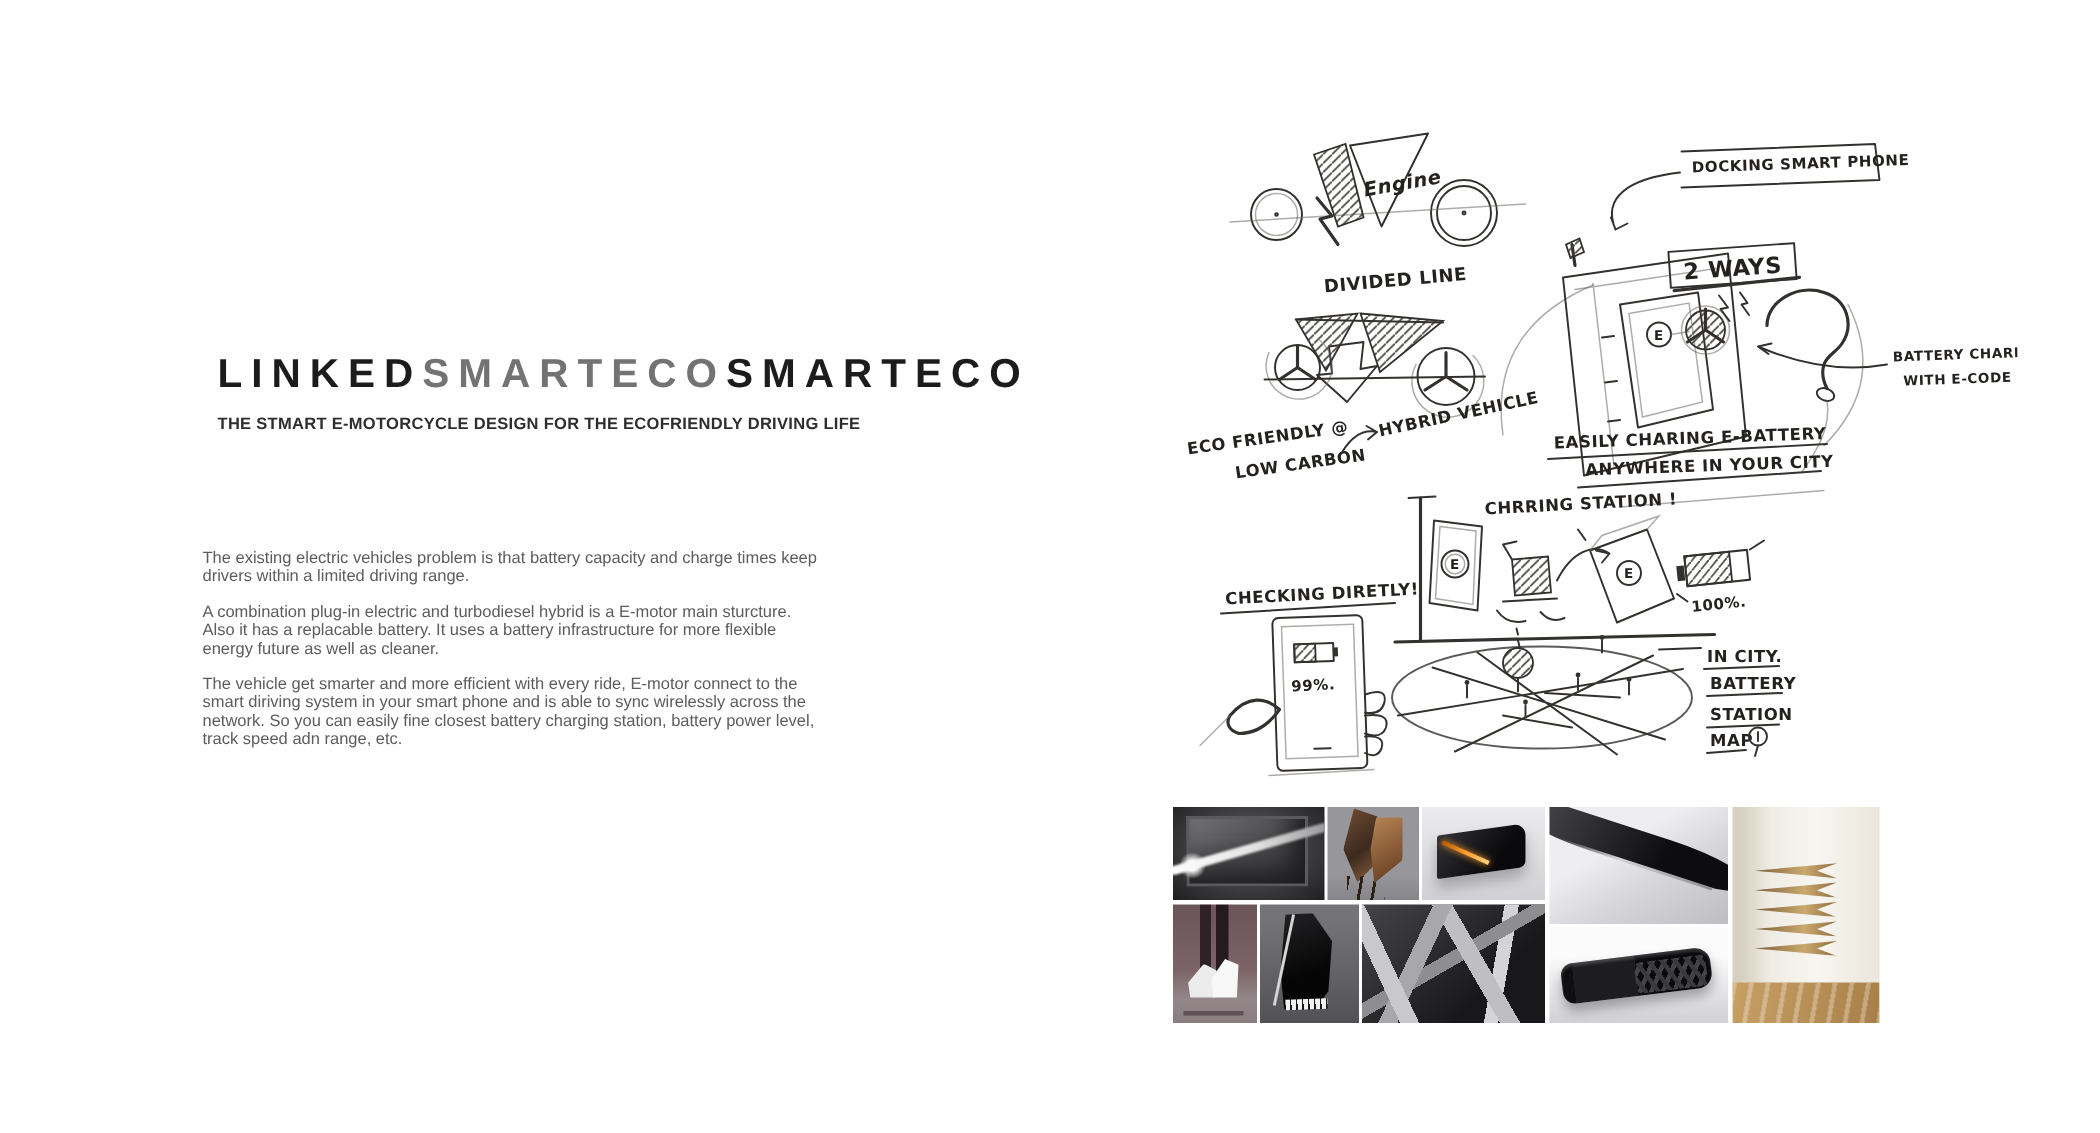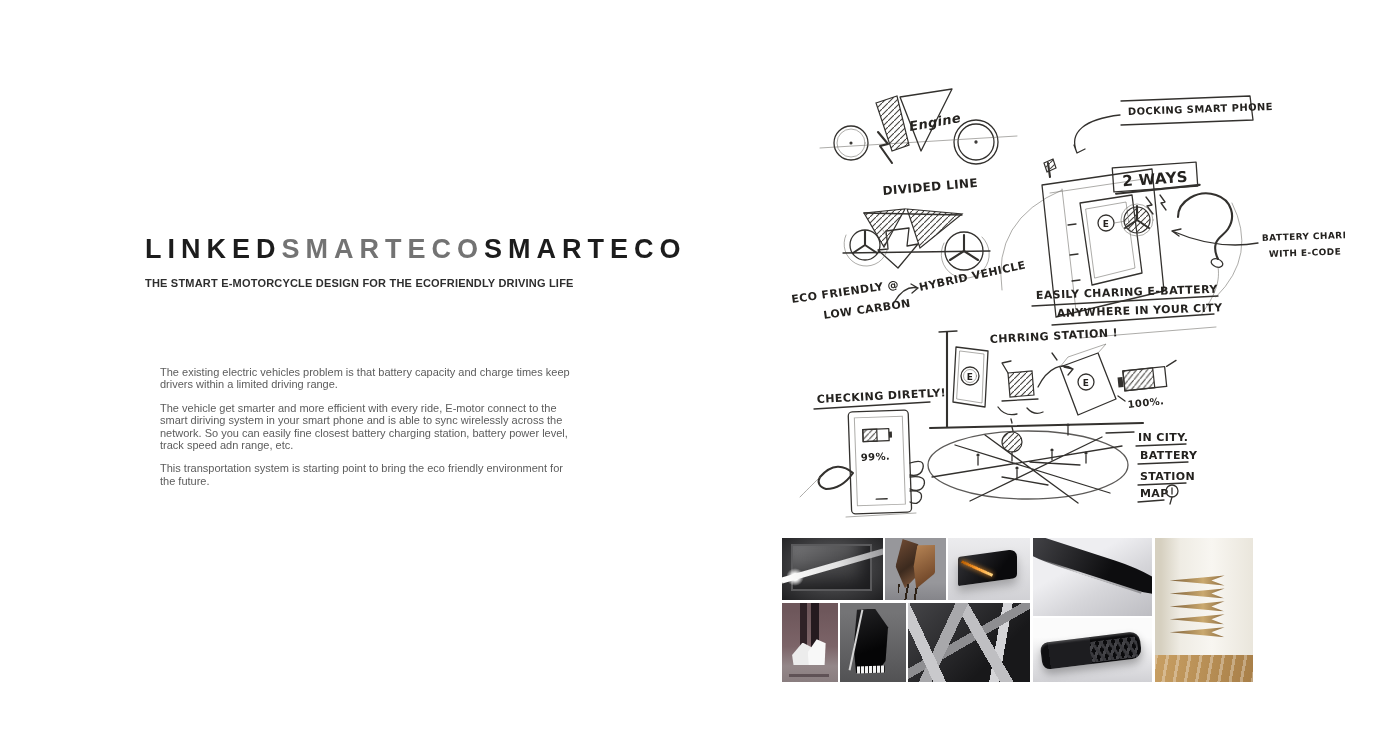--- a/index.html
+++ b/index.html
@@ -4,21 +4,21 @@
 <style>
   html,body{margin:0;padding:0;background:#fff;}
   .canvas{position:relative;width:1400px;height:755px;background:#ffffff;overflow:hidden;
           font-family:"Liberation Sans",sans-serif;}
   
   .title-block{position:absolute;left:145px;top:234px;white-space:nowrap;}
   .title-block .t{font-weight:bold;font-size:27px;letter-spacing:6px;color:#1c1c1c;}
   .title-block .t.gray{color:#737373;}
   .subtitle{position:absolute;left:145px;top:277px;font-size:11px;font-weight:bold;
             color:#2e2e2e;letter-spacing:0.2px;white-space:nowrap;}
-  .body-copy{position:absolute;left:160px;top:366px;width:416px;font-size:11px;
+  .body-copy{position:absolute;left:135px;top:366px;width:416px;font-size:11px;
              line-height:12.4px;color:#5c5c5c;}
   .body-copy p{margin:0 0 11px 0;}
   
   .sketch{position:absolute;left:780px;top:85px;width:565px;height:440px;}
   .ink{stroke:#33312e;fill:none;stroke-width:1.3;stroke-linecap:round;stroke-linejoin:round;}
   .ink2{stroke:#33312e;fill:none;stroke-width:2.1;stroke-linecap:round;stroke-linejoin:round;}
   .faint{stroke:#6a6762;fill:none;stroke-width:1;opacity:.55;stroke-linecap:round;}
   .hatched{fill:url(#hatch);stroke:#33312e;stroke-width:1.2;}
   .hw{font-family:"DejaVu Sans",sans-serif;fill:#24221f;font-weight:bold;letter-spacing:.4px;}
   .hw.it{font-style:italic;font-weight:bold;}
@@ -106,22 +106,22 @@
 <body>
 
 <div class="canvas">
 
   <div class="title-block">
     <span class="t">LINKED</span><span class="t gray">SMARTECO</span><span class="t">SMARTECO</span>
   </div>
   <div class="subtitle">THE STMART E-MOTORCYCLE DESIGN FOR THE ECOFRIENDLY DRIVING LIFE</div>
   <div class="body-copy">
     <p>The existing electric vehicles problem is that battery capacity and charge times keep drivers within a limited driving range.</p>
+    <p>A combination plug-in electric and turbodiesel hybrid is a E-motor main sturcture. Also it has a replacable battery. It uses a battery infrastructure for more flexible energy future as well as cleaner.</p>
     <p>The vehicle get smarter and more efficient with every ride, E-motor connect to the smart diriving system in your smart phone and is able to sync wirelessly across the network. So you can easily fine closest battery charging station, battery power level, track speed adn range, etc.</p>
-    <p>This transportation system is starting point to bring the eco friendly environment for the future.</p>
   </div>
 
   <svg class="sketch" viewBox="0 0 565 440">
     <defs>
       <pattern id="hatch" patternUnits="userSpaceOnUse" width="6" height="6">
         <path d="M0,6 L6,0" stroke="#44423e" stroke-width="1.1"></path>
       </pattern>
     </defs>
 
     <g>

